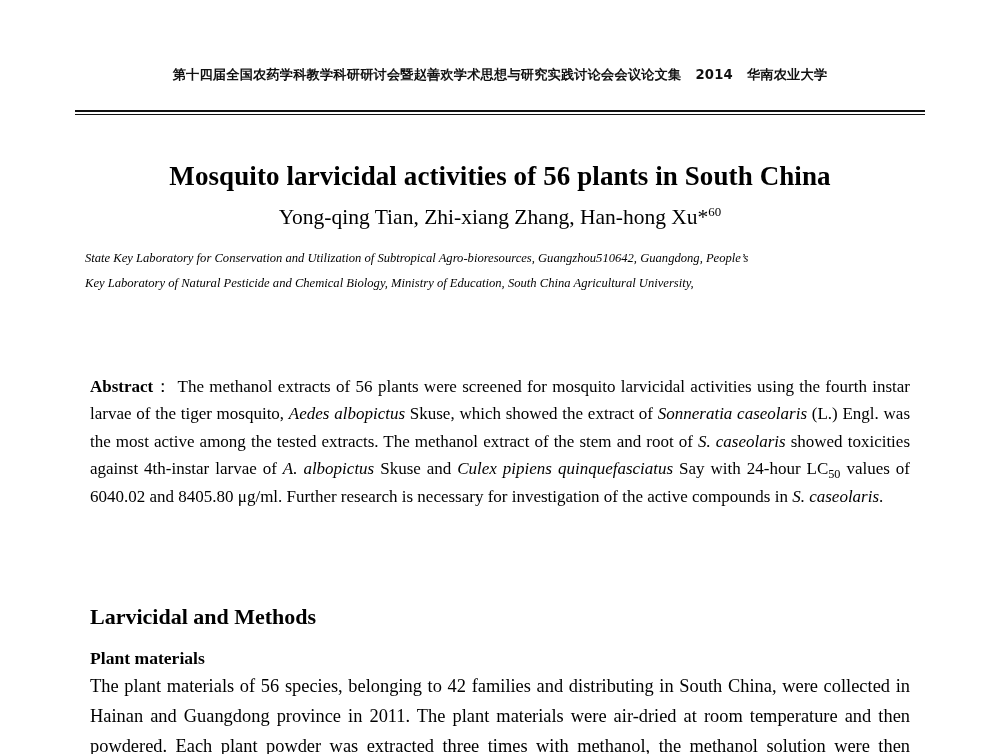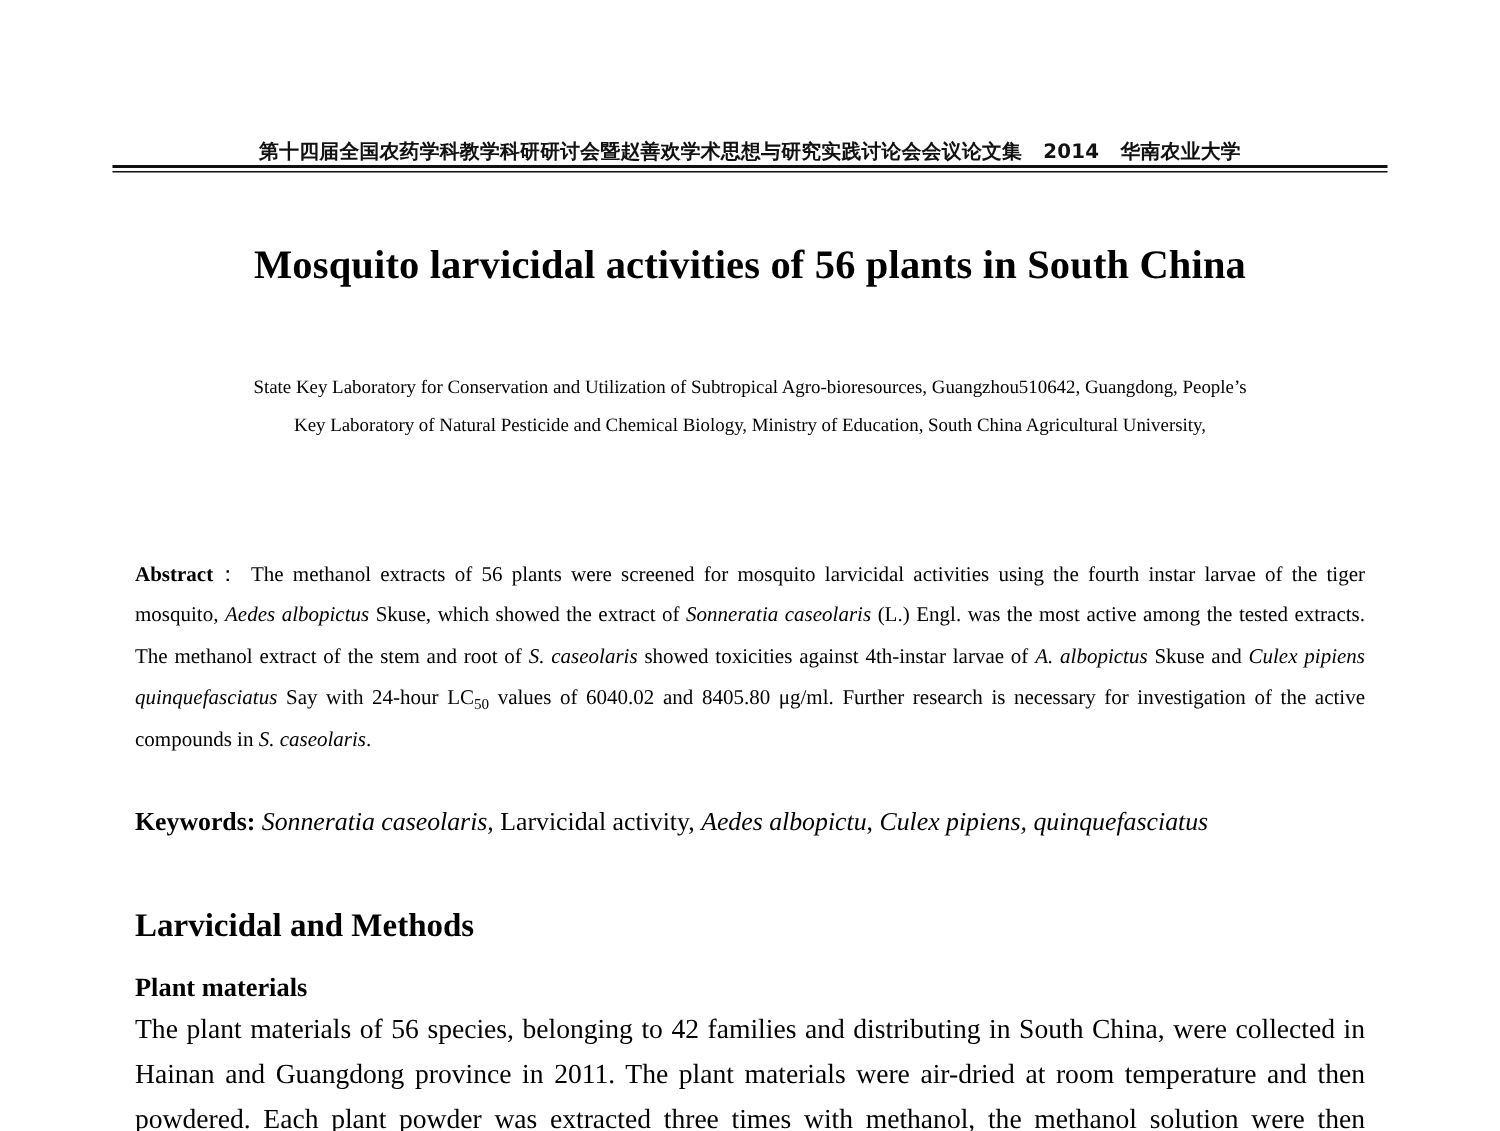--- a/index.html
+++ b/index.html
@@ -19,21 +19,21 @@
   .page {
     position: relative;
     width: 1000px;
     height: 754px;
     box-sizing: border-box;
   }
 
   
   .running-header {
     position: absolute;
-    top: 92px;
+    top: 66px;
     left: 75px;
     width: 850px;
     text-align: center;
     font-family: "DejaVu Sans", "Liberation Sans", sans-serif;
     font-weight: bold;
     font-size: 13.2px;
     letter-spacing: 0.2px;
     white-space: nowrap;
     color: #111;
   }
@@ -82,33 +82,33 @@
     vertical-align: super;
     line-height: 0;
   }
 
   
   .affiliations {
     position: absolute;
     top: 246px;
     left: 85px;
     width: 830px;
-    text-align: center;
     font-size: 12.6px;
     line-height: 25px;
+    font-style: italic;
   }
   .affiliations div { white-space: nowrap; }
 
   
   .abstract {
     position: absolute;
     top: 356px;
     left: 90px;
     width: 820px;
-    font-size: 14px;
+    font-size: 17px;
     line-height: 27.4px;
     text-align: justify;
     text-justify: inter-word;
   }
   .abstract .lead { font-weight: bold; }
   .abstract i { font-style: italic; }
   .abstract sub {
     font-size: 0.72em;
     vertical-align: sub;
     line-height: 0;
@@ -161,35 +161,34 @@
 <div class="page">
 
   <div class="running-header">
     <span>第十四届全国农药学科教学科研研讨会暨赵善欢学术思想与研究实践讨论会会议论文集</span><span class="year">2014</span><span class="org">华南农业大学</span>
   </div>
 
   <div class="rule-double"></div>
 
   <h1 class="doc-title">Mosquito larvicidal activities of 56 plants in South China</h1>
 
+  <div class="authors">
+    <span>Yong-qing Tian, Zhi-xiang Zhang, Han-hong Xu*</span><sup>60</sup>
+  </div>
 
   <div class="affiliations">
     <div>State Key Laboratory for Conservation and Utilization of Subtropical Agro-bioresources, Guangzhou510642, Guangdong, People’s</div>
     <div>Key Laboratory of Natural Pesticide and Chemical Biology, Ministry of Education, South China Agricultural University,</div>
   </div>
 
   <p class="abstract">
     <span class="lead">Abstract</span><span>：</span>
     <span>The methanol extracts of 56 plants were screened for mosquito larvicidal activities using the fourth instar larvae of the tiger mosquito, </span><i>Aedes albopictus</i><span> Skuse, which showed the extract of </span><i>Sonneratia caseolaris</i><span> (L.) Engl. was the most active among the tested extracts. The methanol extract of the stem and root of </span><i>S. caseolaris</i><span> showed toxicities against 4th-instar larvae of </span><i>A. albopictus</i><span> Skuse and </span><i>Culex pipiens quinquefasciatus</i><span> Say with 24-hour LC</span><sub>50</sub><span> values of 6040.02 and 8405.80 μg/ml. Further research is necessary for investigation of the active compounds in </span><i>S. caseolaris</i><span>.</span>
   </p>
 
-  <p class="keywords">
-    <span class="lead">Keywords:</span>
-    <i>Sonneratia caseolaris</i><span>, </span><span>Larvicidal activity</span><span>, </span><i>Aedes albopictu</i><span>, </span><i>Culex pipiens, quinquefasciatus</i>
-  </p>
 
   <h2 class="section-heading">Larvicidal and Methods</h2>
   <h3 class="subsection-heading">Plant materials</h3>
 
   <p class="body-para">
     <span>The plant materials of 56 species, belonging to 42 families and distributing in South China, were collected in Hainan and Guangdong province in 2011. The plant materials were air-dried at room temperature and then powdered. Each plant powder was extracted three times with methanol, the methanol solution were then combined and concentrated </span>
   </p>
 
 </div>
 

